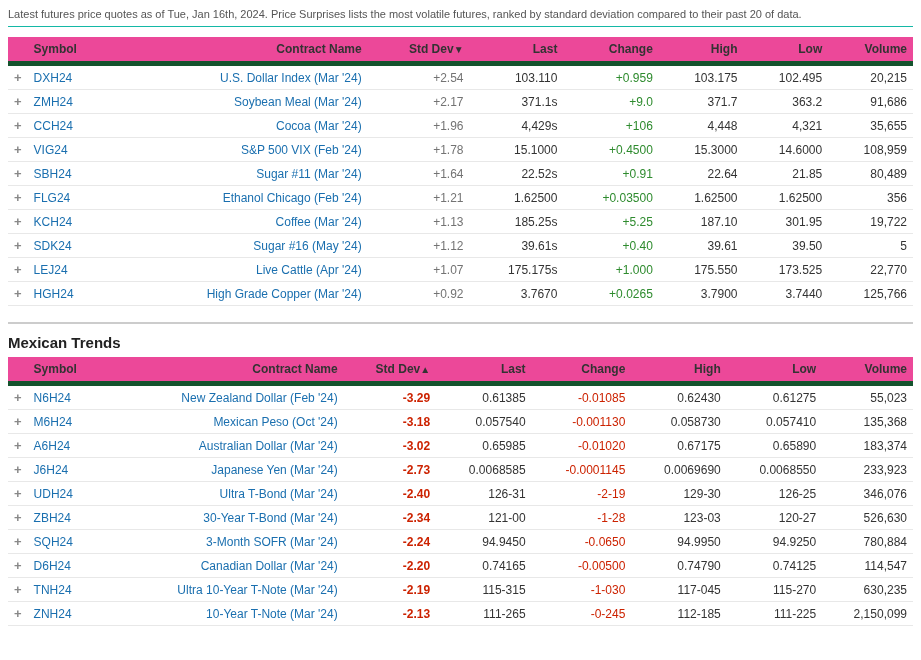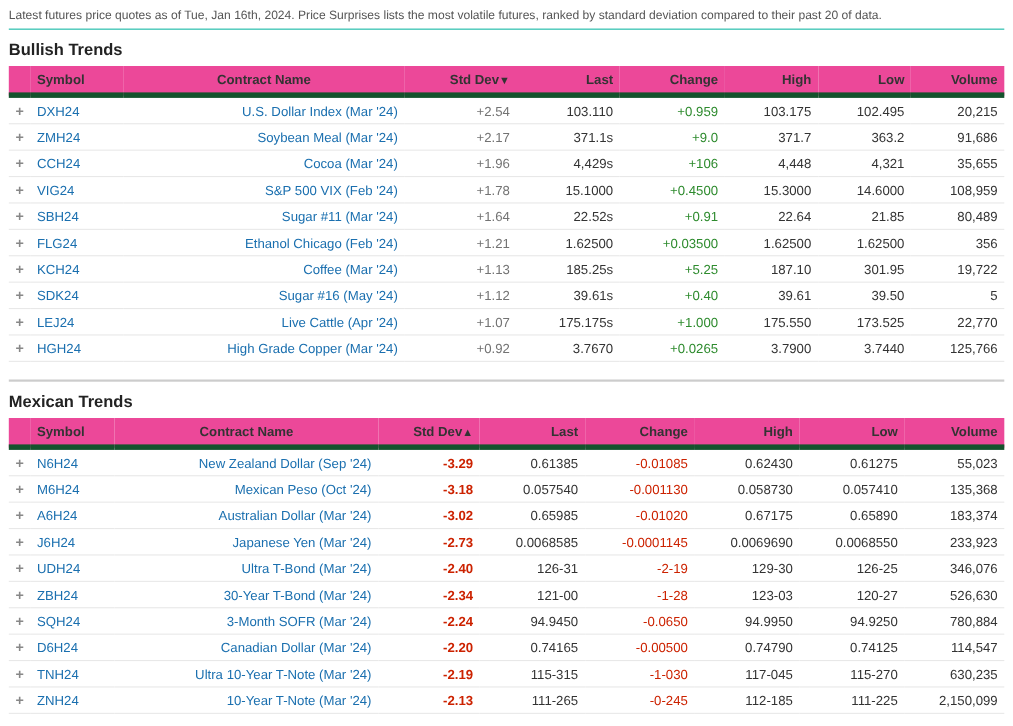--- a/index.html
+++ b/index.html
@@ -34,21 +34,21 @@
     }
     thead th {
       padding: 5px 6px;
       text-align: right;
       font-weight: bold;
       font-size: 12px;
       color: #333;
     }
     thead th:first-child { text-align: center; width: 18px; }
     thead th:nth-child(2) { text-align: left; }
-    thead th:nth-child(3) { text-align: center; margin-left: 16px; }
+    thead th:nth-child(3) { text-align: right; margin-left: 16px; }
     tbody tr {
       border-bottom: 1px solid #e8e8e8;
     }
     tbody td {
       padding: 4px 6px;
       text-align: right;
       font-size: 12px;
       color: #333;
     }
     tbody td:first-child { text-align: center; color: #888; }
@@ -72,21 +72,20 @@
     }
   </style>
 </head>
 <body>
 
 <div>
   <p class="header-note">Latest futures price quotes as of Tue, Jan 16th, 2024. Price Surprises lists the most volatile futures, ranked by standard deviation compared to their past 20 of data.</p>
 </div>
 
 <div>
-  <div class="section-title">Bullish Trends</div>
   <table>
     <thead>
       <tr>
         <th></th>
         <th>Symbol</th>
         <th>Contract Name</th>
         <th>Std Dev<span class="sort-indicator">▼</span></th>
         <th>Last</th>
         <th>Change</th>
         <th>High</th>
@@ -224,21 +223,21 @@
         <th>Change</th>
         <th>High</th>
         <th>Low</th>
         <th>Volume</th>
       </tr>
     </thead>
     <tbody id="bearish-body">
     <tr>
       <td class="plus-btn">+</td>
       <td>N6H24</td>
-      <td>New Zealand Dollar (Sep '24)</td>
+      <td>New Zealand Dollar (Feb '24)</td>
       <td class="std-dev-bear">-3.29</td>
       <td>0.61385</td>
       <td class="change-neg">-0.01085</td>
       <td>0.62430</td>
       <td>0.61275</td>
       <td>55,023</td>
     </tr>
         <tr>
       <td class="plus-btn">+</td>
       <td>M6H24</td>

